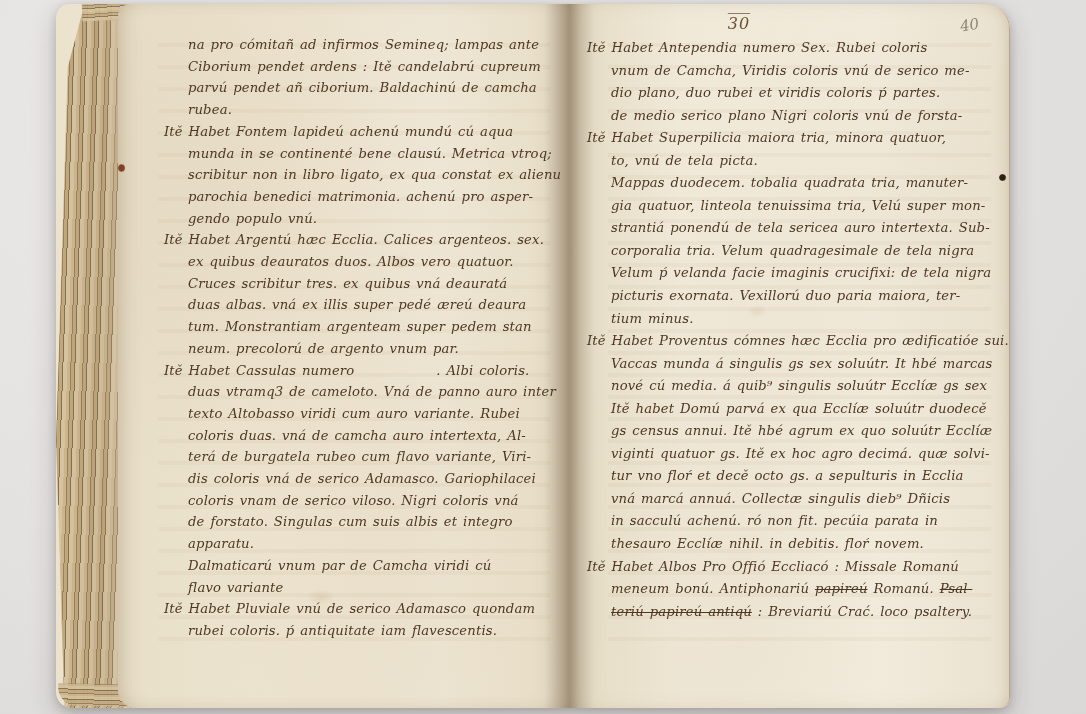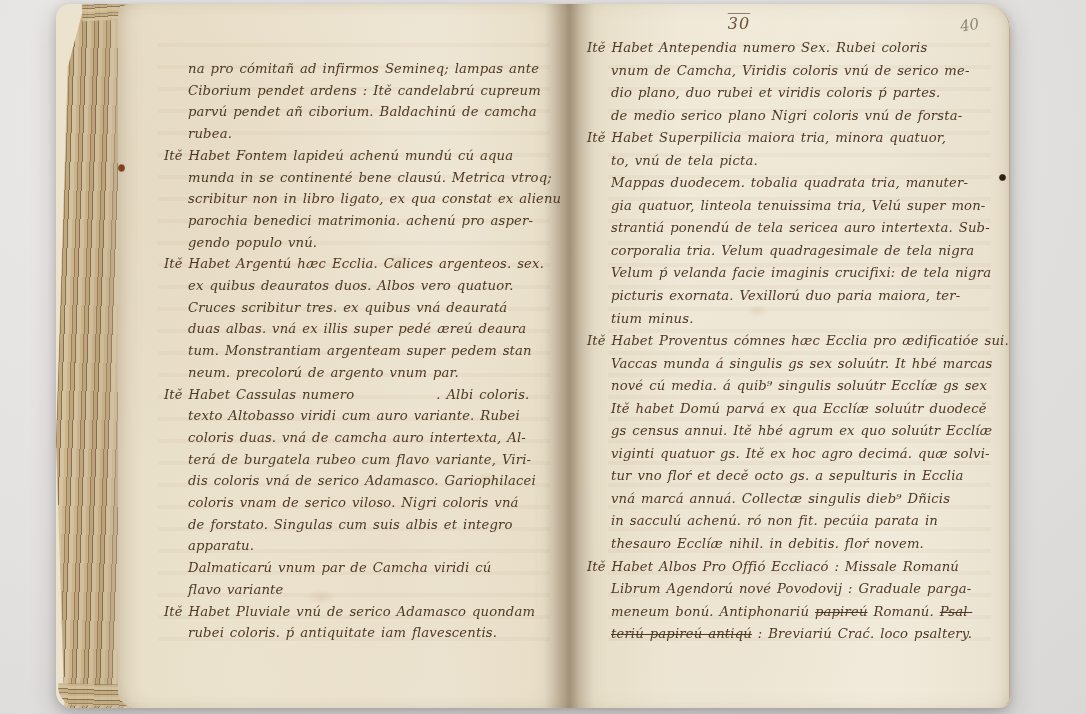--- a/index.html
+++ b/index.html
@@ -74,21 +74,21 @@
     border-right:1px solid #b7a789;
   }
   .gutter{
     position:absolute;left:488px;top:0;width:50px;height:100%;pointer-events:none;
     background:linear-gradient(90deg, transparent 0%, rgba(75,52,28,.22) 42%, rgba(75,52,28,.30) 52%, rgba(75,52,28,.12) 72%, transparent 100%);
   }
   .textblock{
     position:absolute;color:var(--ink);
     font-style:italic;font-size:13.2px;letter-spacing:.15px;word-spacing:1.5px;
   }
-  .tb-left{left:108px;top:30px;width:398px;line-height:21.7px;margin-top:24px;}
+  .tb-left{left:108px;top:30px;width:398px;line-height:21.7px;}
   .tb-right{left:531px;top:33px;width:388px;line-height:22.55px;font-style:italic;}
   .ms-line{white-space:pre;}
   .ms-line.cont{padding-left:24px;}
   .strike{text-decoration:line-through;text-decoration-thickness:1.4px;}
   .pagenum{
     position:absolute;left:648px;top:10px;width:70px;text-align:center;
     color:var(--ink-light);font-style:italic;font-size:16px;letter-spacing:1px;
     border-top:0 solid transparent; text-decoration:overline; text-decoration-color:rgba(106,82,54,.7);
   }
   .folio{
@@ -143,20 +143,21 @@
         <div class="ms-line cont">scribitur non in libro ligato, ex qua constat ex alienu</div>
         <div class="ms-line cont">parochia benedici matrimonia. achenú pro asper-</div>
         <div class="ms-line cont">gendo populo vnú.</div>
         <div class="ms-line">Itě Habet Argentú hæc Ecclia. Calices argenteos. sex.</div>
         <div class="ms-line cont">ex quibus deauratos duos. Albos vero quatuor.</div>
         <div class="ms-line cont">Cruces scribitur tres. ex quibus vná deauratá</div>
         <div class="ms-line cont">duas albas. vná ex illis super pedé æreú deaura</div>
         <div class="ms-line cont">tum. Monstrantiam argenteam super pedem stan</div>
         <div class="ms-line cont">neum. precolorú de argento vnum par.</div>
         <div class="ms-line">Itě Habet Cassulas numero              . Albi coloris.</div>
+        <div class="ms-line cont">duas vtramq3 de cameloto. Vná de panno auro inter</div>
         <div class="ms-line cont">texto Altobasso viridi cum auro variante. Rubei</div>
         <div class="ms-line cont">coloris duas. vná de camcha auro intertexta, Al-</div>
         <div class="ms-line cont">terá de burgatela rubeo cum flavo variante, Viri-</div>
         <div class="ms-line cont">dis coloris vná de serico Adamasco. Gariophilacei</div>
         <div class="ms-line cont">coloris vnam de serico viloso. Nigri coloris vná</div>
         <div class="ms-line cont">de forstato. Singulas cum suis albis et integro</div>
         <div class="ms-line cont">apparatu.</div>
         <div class="ms-line cont">Dalmaticarú vnum par de Camcha viridi cú</div>
         <div class="ms-line cont">flavo variante</div>
         <div class="ms-line">Itě Habet Pluviale vnú de serico Adamasco quondam</div>
@@ -180,18 +181,17 @@
         <div class="ms-line cont">Vaccas munda á singulis gs sex soluútr. It hbé marcas</div>
         <div class="ms-line cont">nové cú media. á quib⁹ singulis soluútr Ecclíæ gs sex</div>
         <div class="ms-line cont">Itě habet Domú parvá ex qua Ecclíæ soluútr duodecě</div>
         <div class="ms-line cont">gs census annui. Itě hbé agrum ex quo soluútr Ecclíæ</div>
         <div class="ms-line cont">viginti quatuor gs. Itě ex hoc agro decimá. quæ solvi-</div>
         <div class="ms-line cont">tur vno floŕ et decě octo gs. a sepulturis in Ecclia</div>
         <div class="ms-line cont">vná marcá annuá. Collectæ singulis dieb⁹ Dñicis</div>
         <div class="ms-line cont">in sacculú achenú. ró non fit. pecúia parata in</div>
         <div class="ms-line cont">thesauro Ecclíæ nihil. in debitis. floŕ novem.</div>
         <div class="ms-line">Itě Habet Albos Pro Offió Eccliacó : Missale Romanú</div>
-        <div class="ms-line cont">Librum Agendorú nové Povodovij : Graduale parga-</div>
         <div class="ms-line cont">meneum bonú. Antiphonariú <span class="strike">papireú</span> Romanú. <span class="strike">Psal-</span></div>
         <div class="ms-line cont"><span class="strike">teriú papireú antiqú</span> : Breviariú Crać. loco psaltery.</div>
       </div>
   </div>
 </div>
 
 </body></html>

